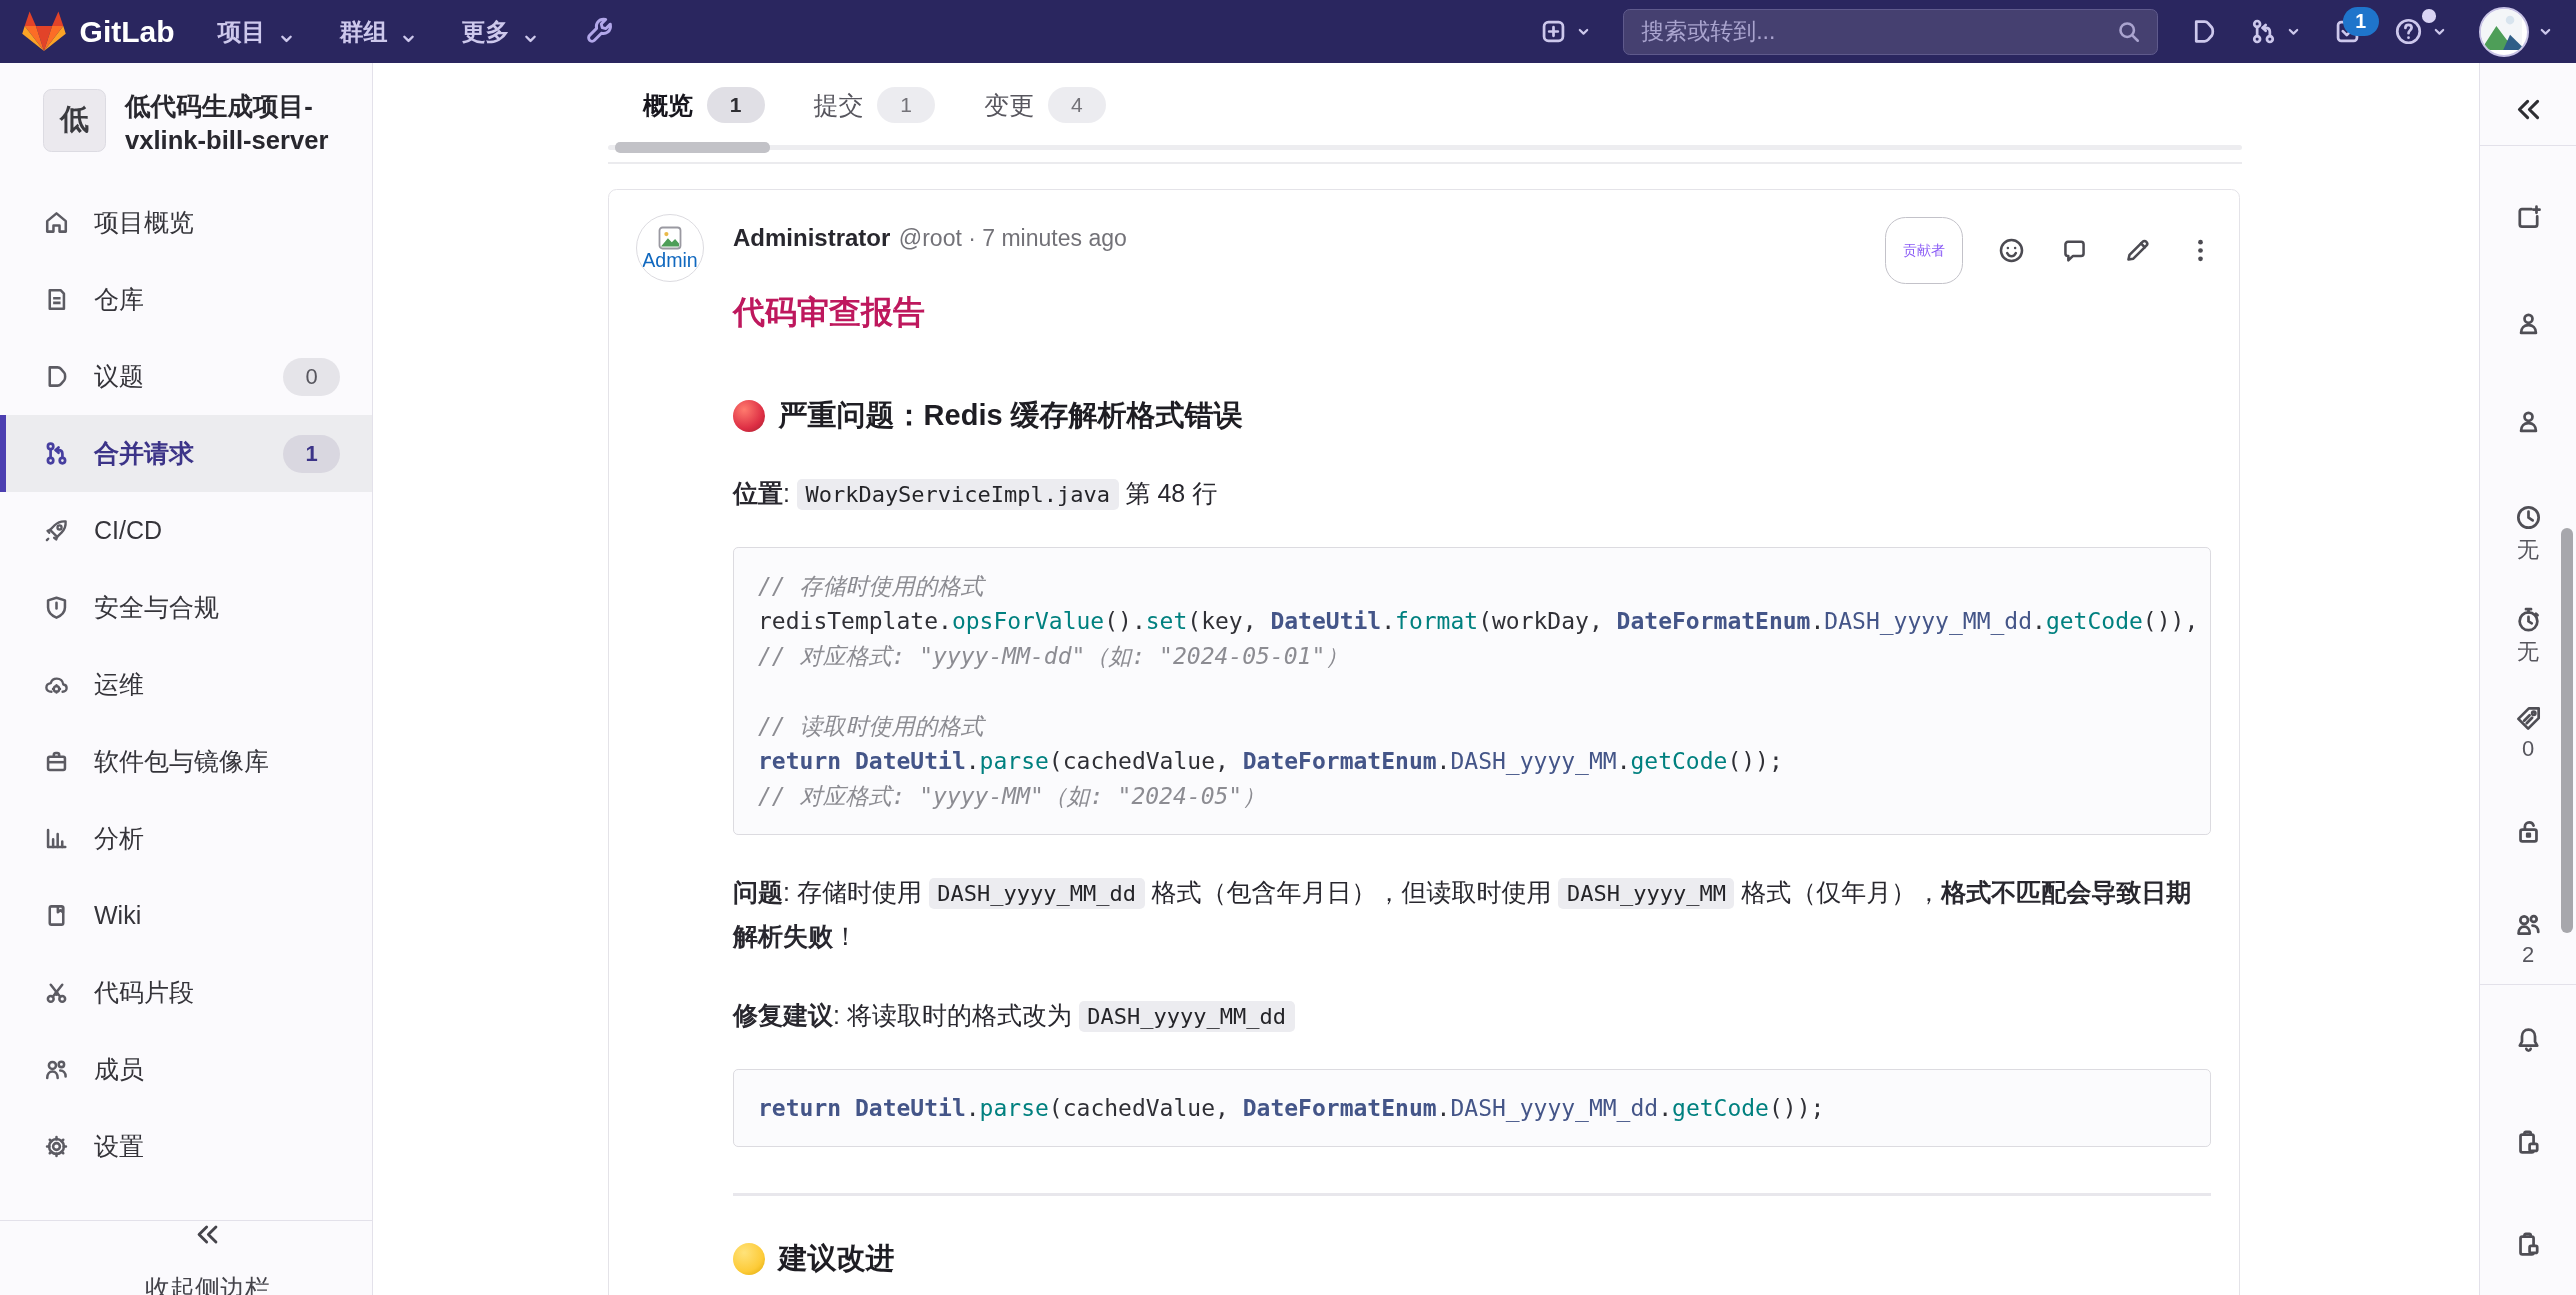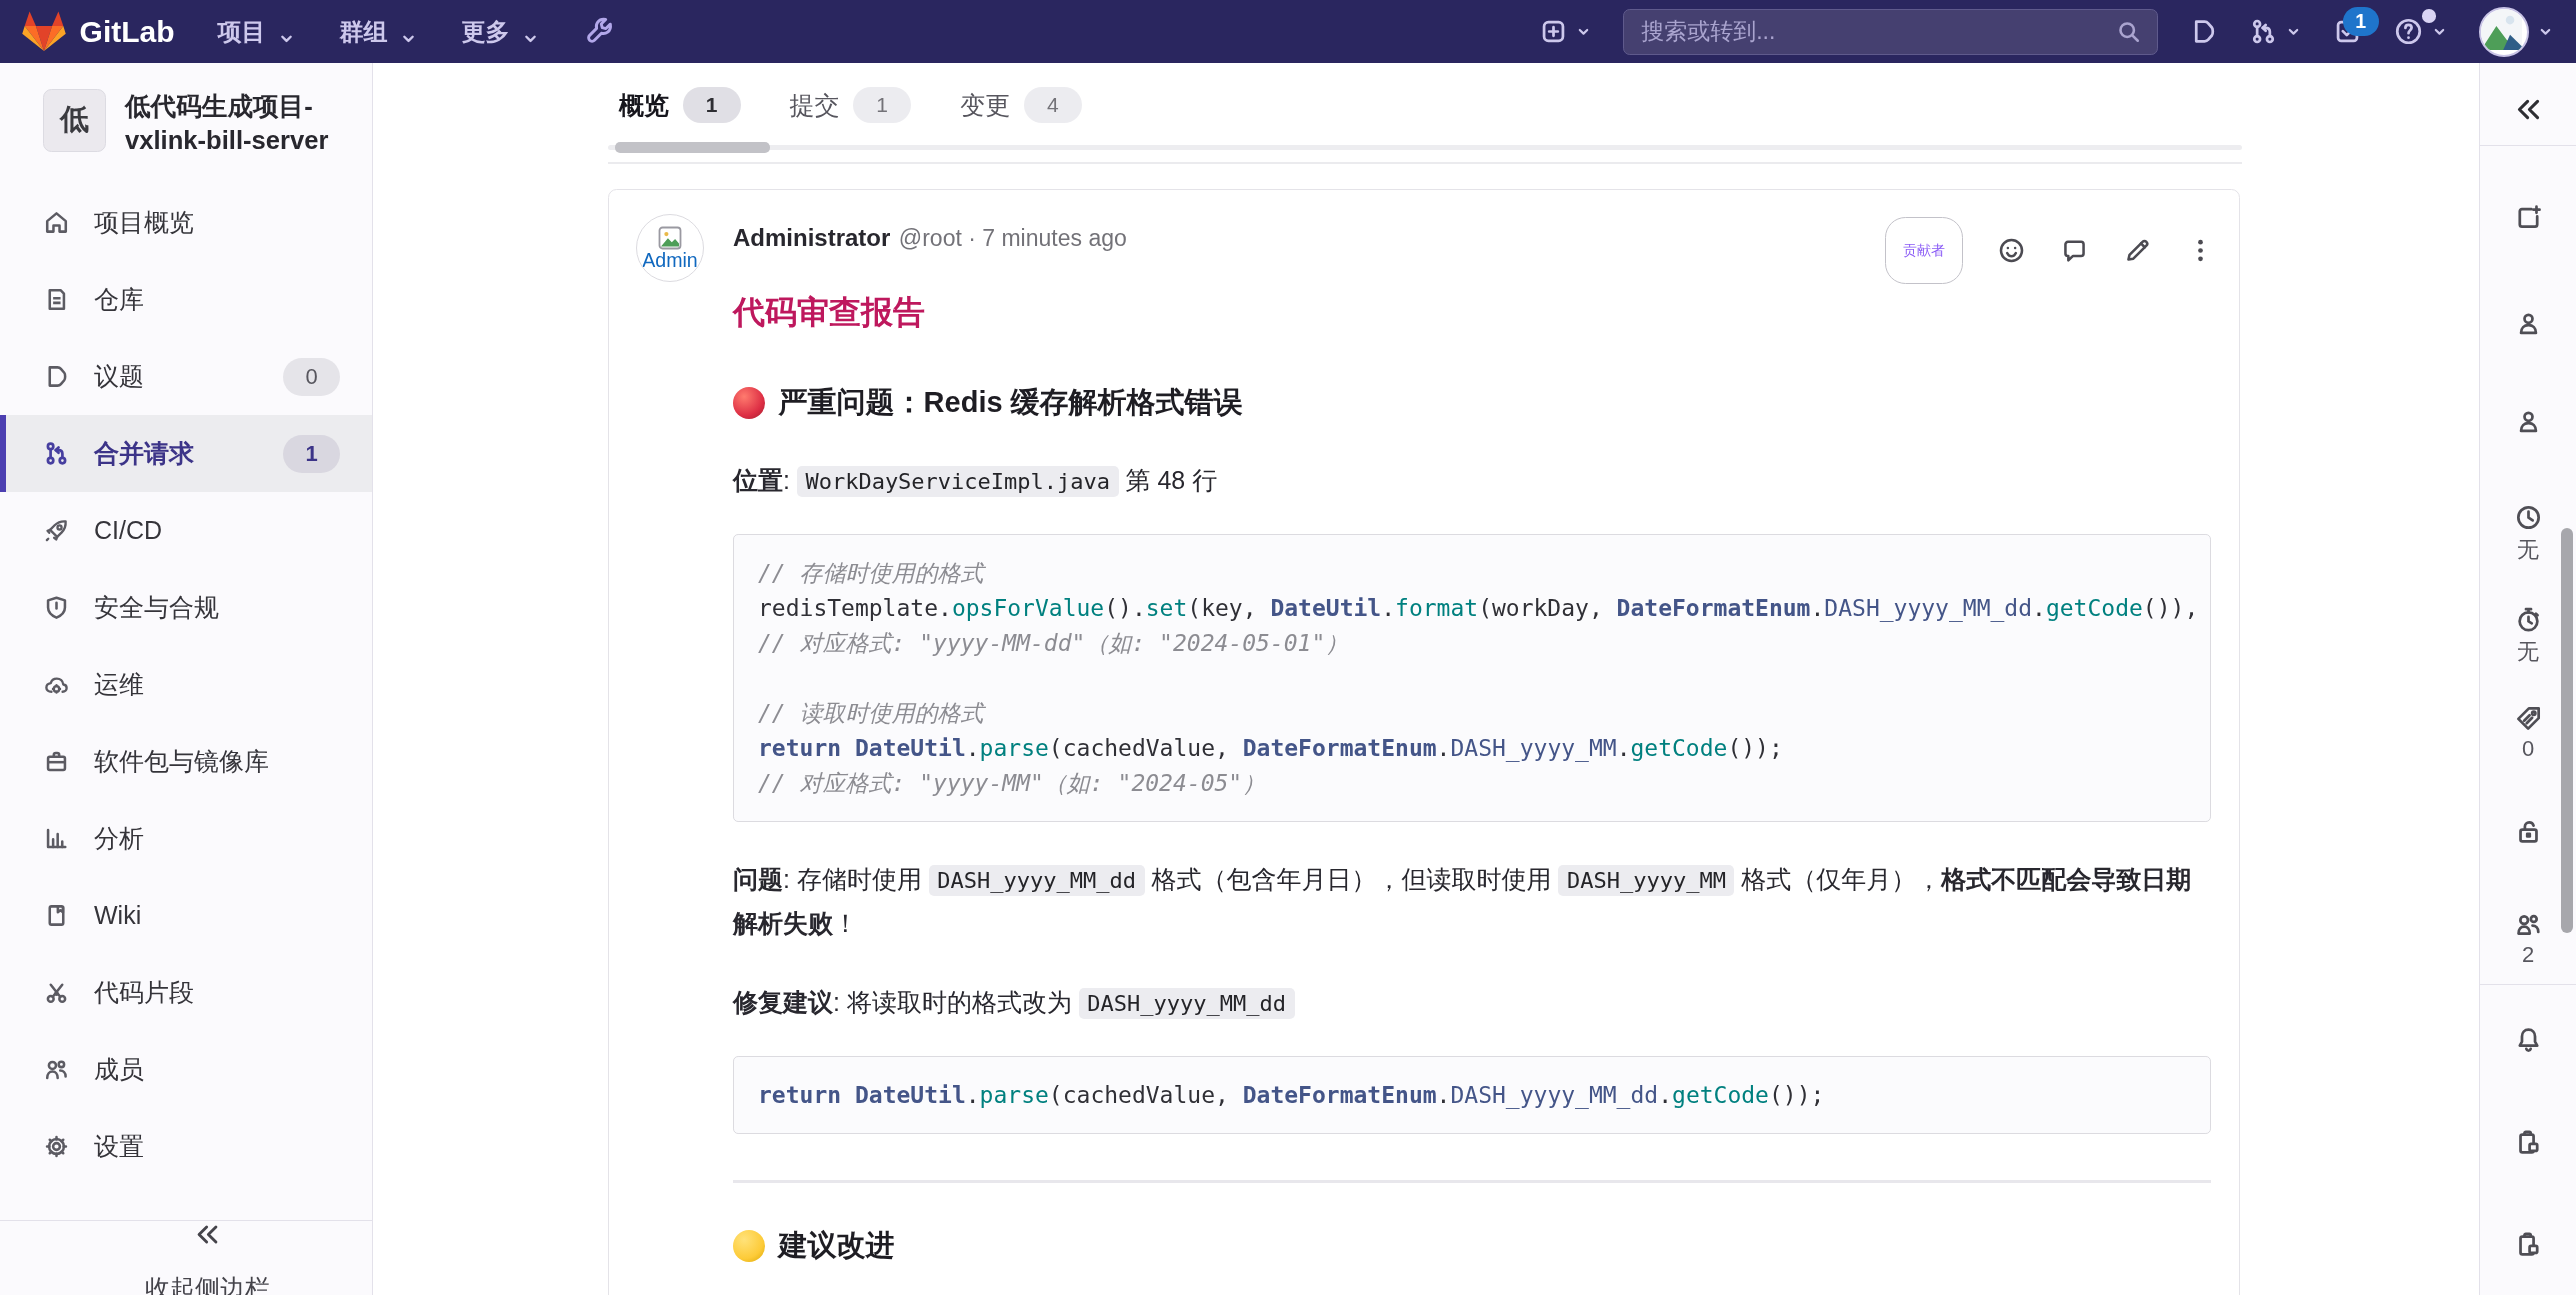--- a/index.html
+++ b/index.html
@@ -55,38 +55,38 @@
   .r-divider{position:absolute;left:0;right:0;height:0.9px;background:#e3e1ea;}
 
   
   .vscrollbar{position:absolute;right:3.4px;top:528px;width:12px;height:405px;border-radius:6px;background:#a7a7ac;z-index:9;}
 
   
   .main{position:absolute;top:63px;left:374px;right:98px;bottom:0;background:#fff;overflow:hidden;}
   .tabs{position:absolute;left:245px;top:24px;display:flex;align-items:center;gap:49px;}
   .tab{display:flex;align-items:center;gap:13.6px;font-size:25px;color:#57565e;cursor:pointer;}
   .tab .t-badge{min-width:41px;height:36px;border-radius:18px;background:#ececf0;color:#737278;font-size:21px;line-height:36px;text-align:center;padding:0 8.5px;}
-  .tab.active{color:#17161d;font-weight:700;}
+  .tab.active{color:#17161d;font-weight:700;margin-left:24px;}
   .tab.active .t-badge{background:#e0dfe5;color:#2e2e33;font-weight:700;}
   .hscroll-track{position:absolute;left:234px;width:1634px;top:82px;height:5.1px;background:#ededf0;border-radius:2.6px;}
   .hscroll-thumb{position:absolute;left:6.8px;top:-2.6px;width:155px;height:10.2px;background:#c2c2c7;border-radius:5.1px;}
   .tabs-border{position:absolute;left:234px;width:1634px;top:99px;height:1.7px;background:#ebebee;}
 
   
   .card{position:absolute;left:234px;top:126px;width:1632px;height:1210px;border:1.7px solid #e4e3e8;border-radius:8.5px;background:#fff;box-sizing:border-box;}
   .c-avatar{position:absolute;left:27px;top:24px;width:68px;height:68px;border-radius:50%;border:1.7px solid #dcdbe0;box-sizing:border-box;overflow:hidden;display:flex;flex-direction:column;align-items:center;justify-content:center;background:#fff;}
   .c-avatar .alt{color:#1068bf;font-size:19.6px;line-height:20.5px;}
   .c-head{position:absolute;left:124px;top:34px;font-size:24px;display:flex;align-items:baseline;gap:8.5px;}
   .c-author{font-weight:700;color:#28272e;}
   .c-meta{color:#737278;font-size:23px;}
   .c-actions{position:absolute;right:24px;top:27px;display:flex;align-items:center;gap:34px;color:#4c4b52;}
   .role-pill{height:41px;border:1.7px solid #c3c2c9;border-radius:20.5px;display:flex;align-items:center;padding:12px 17px;font-size:14px;color:#8b5cf6;background:#fff;}
   .c-body{margin:101px 34px 0 124px;width:1478px;}
   .note-title{font-size:32px;font-weight:700;color:#be185d;margin:19px 0 0 0;}
-  .h3row{display:flex;align-items:center;gap:13.6px;margin-top:48px;font-size:29px;font-weight:700;color:#1e1d23;}
+  .h3row{display:flex;align-items:center;gap:13.6px;margin-top:61px;font-size:29px;font-weight:700;color:#1e1d23;}
   .ball{width:32px;height:32px;border-radius:50%;flex:none;}
   .ball-red{background:radial-gradient(circle at 35% 30%,#ff7b6e,#dd2e44 62%,#9e1f2e);}
   .ball-yellow{background:radial-gradient(circle at 35% 30%,#ffe27a,#fdcb38 62%,#d9a400);}
   .body-line{font-size:25px;color:#28272e;margin-top:36px;line-height:43px;}
   .tk-b{font-weight:700;}
   .tk-code{font-family:"DejaVu Sans Mono","Liberation Mono",monospace;background:#ececf0;border-radius:5.1px;padding:2.6px 8.5px;font-size:22px;color:#242428;white-space:nowrap;}
   .code{background:#fbfbfd;border:1.7px solid #dcdbe0;border-radius:5.1px;padding:20.5px 24px;margin-top:31px;font-family:"DejaVu Sans Mono","Liberation Mono",monospace;font-size:23px;line-height:35px;color:#303036;overflow:hidden;}
   .code-line{min-height:35px;white-space:pre;}
   .tk-cm{color:#8c8c92;font-style:italic;}
   .tk-fn{color:#00807f;}

